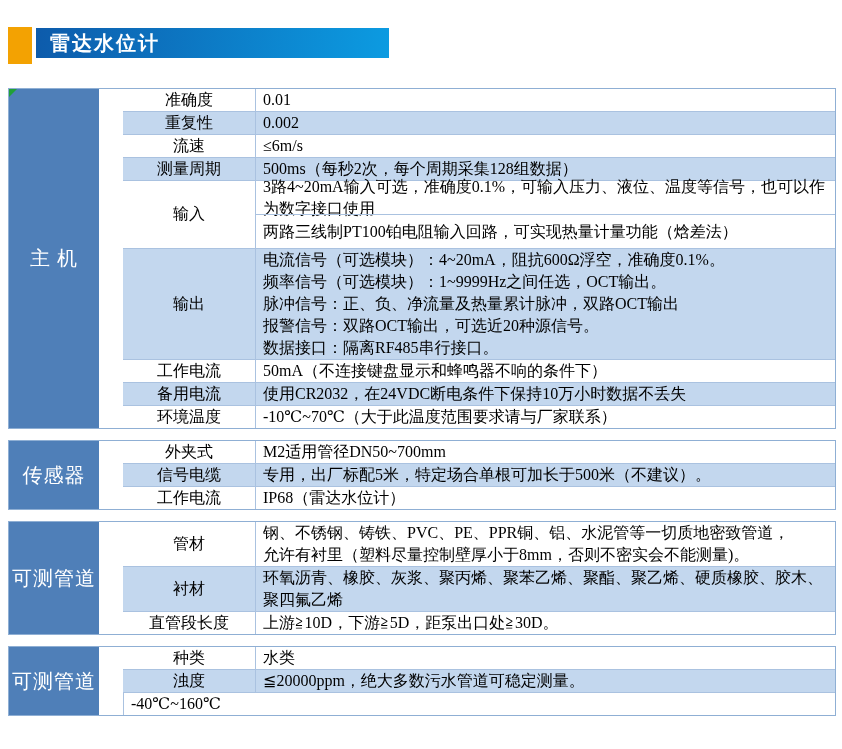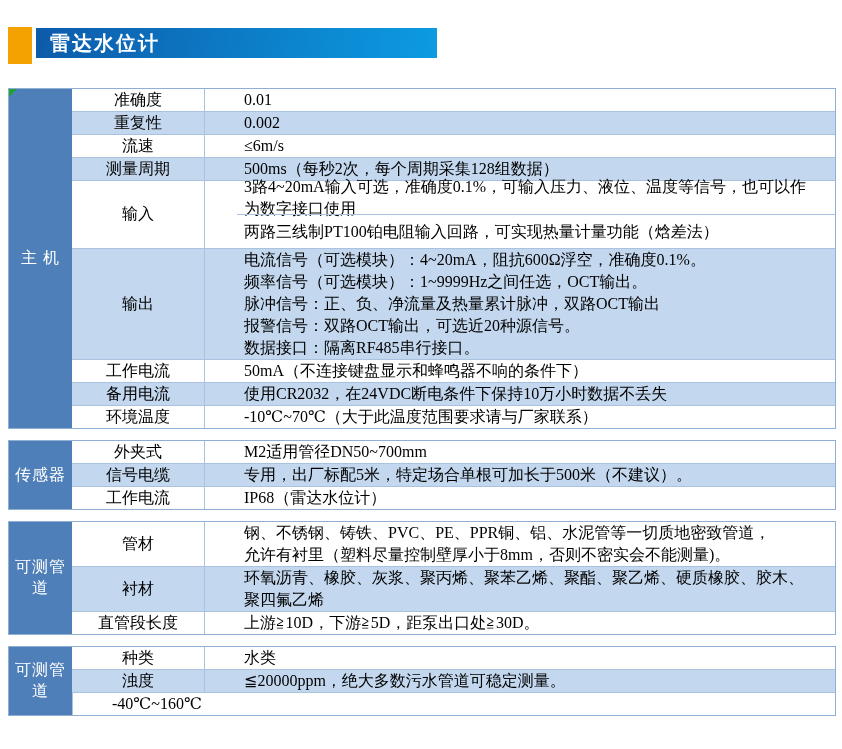--- a/index.html
+++ b/index.html
@@ -10,50 +10,49 @@
   * { box-sizing:border-box; }
   html,body { margin:0; padding:0; }
   body {
     width:842px; height:749px; background:#ffffff; overflow:hidden;
     font-family:"Liberation Serif","DejaVu Serif",serif; color:#000;
     position:relative;
   }
   .banner { position:absolute; top:27px; left:8px; display:flex; align-items:flex-start; }
   .banner-orange { width:24px; height:37px; background:var(--orange); margin-right:4px; flex-shrink:0; }
   .banner-bar {
-    width:401px; height:30px; margin-top:1px;
+    width:353px; height:30px; margin-top:1px;
     background:linear-gradient(95deg, var(--banner-start) 0%, var(--banner-end) 100%);
     color:#fff; font-size:20px; font-weight:bold; line-height:30px;
     padding-left:14px; letter-spacing:2px;
   }
   .table-wrap { position:absolute; top:88px; left:8px; width:828px; }
   .section { display:flex; border:1px solid var(--sec-border); margin-bottom:11px; position:relative; background:#fff; }
   .corner-marker {
     position:absolute; top:0; left:0; width:0; height:0;
     border-top:8px solid var(--green); border-right:8px solid transparent; z-index:2;
   }
   .group-cell {
-    width:63px; flex-shrink:0; background:var(--group-bg); color:#fff;
+    width:90px; flex-shrink:0; background:var(--group-bg); color:#fff;
     display:flex; align-items:center; justify-content:center;
-    font-size:16px; letter-spacing:1px; text-align:center;
+    font-size:20px; letter-spacing:1px; text-align:center;
   }
-  .rows { flex:1; display:flex; flex-direction:column; }
+  .rows { flex:1; display:flex; flex-direction:column;padding-left:24px; }
   .row { display:flex; background:#fff; }
   .row.shaded { background:var(--shade); }
   .row + .row { border-top:1px solid var(--divider); }
   .label-cell {
     width:132px; flex-shrink:0; display:flex; align-items:center; justify-content:center;
     font-size:16px; text-align:center; padding:0 2px; min-height:22px;
   }
   .cells { flex:1; border-left:1px solid var(--divider); display:flex; flex-direction:column; }
   .value-cell {
     flex:1; display:flex; align-items:center;
     padding:0 7px; font-size:16px; line-height:22px; min-height:22px;
     white-space:pre-line;
-    margin-left:32px;
   }
   .value-cell + .value-cell { border-top:1px solid var(--divider); }
 </style>
 </head>
 <body>
 
 <div class="banner">
   <div class="banner-orange"></div>
   <div class="banner-bar">雷达水位计</div>
 </div>

